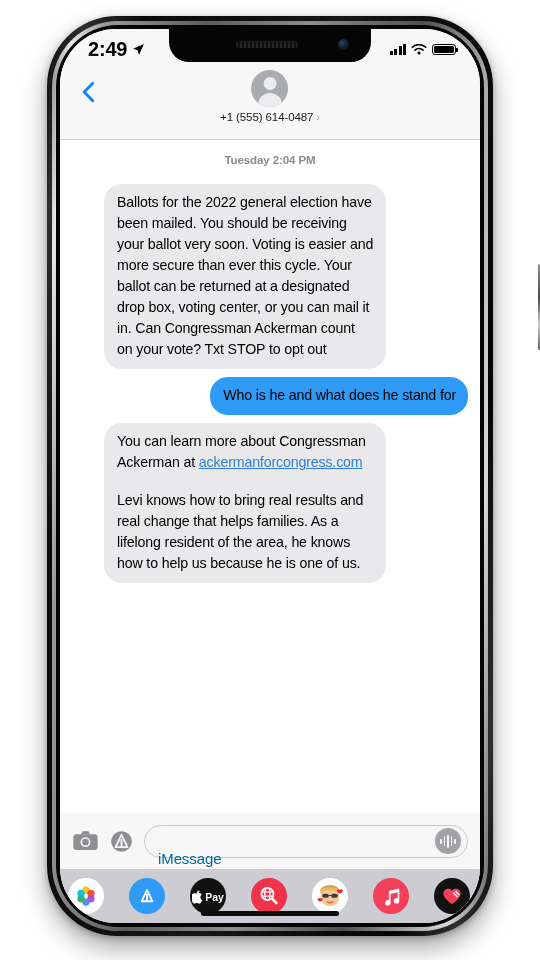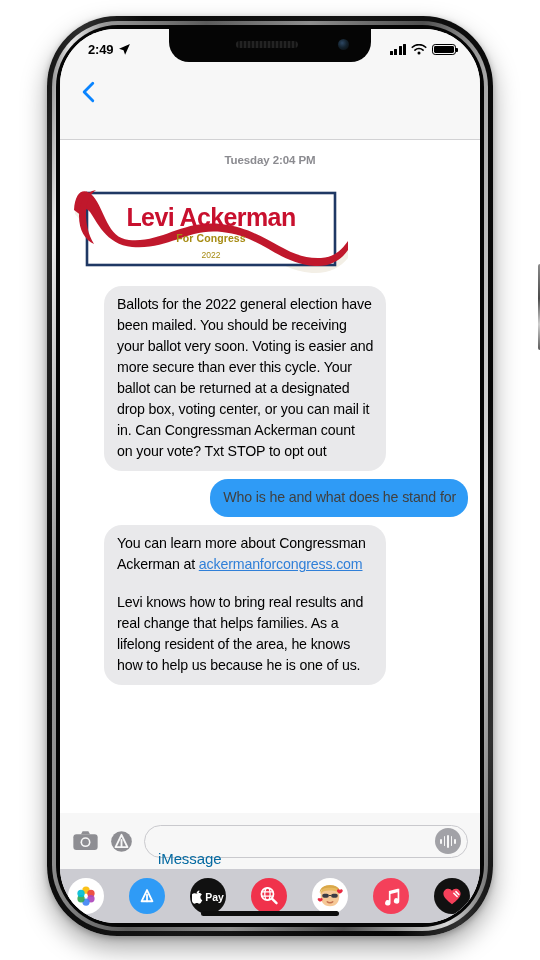--- a/index.html
+++ b/index.html
@@ -97,21 +97,21 @@
     width: 100%; height: 38px;
     display: flex;
     align-items: center;
     justify-content: space-between;
     padding: 3px 24px 0 28px;
     z-index: 30;
     background: #f7f7f7;
   }
   .status-left {
     display: flex; align-items: center; gap: 5px;
-    font-size: 13px; font-weight: 700; color: #000;
+    font-size: 20px; font-weight: 700; color: #000;
     letter-spacing: -0.2px;
   }
   .status-right { display: flex; align-items: center; gap: 5px; }
   .sig-bars { display: flex; align-items: flex-end; gap: 1.5px; height: 11px; }
   .sig-bars i { width: 3px; background: #000; border-radius: 0.5px; display:block; }
   .sig-bars i:nth-child(1){ height: 4px; }
   .sig-bars i:nth-child(2){ height: 6.5px; }
   .sig-bars i:nth-child(3){ height: 9px; }
   .sig-bars i:nth-child(4){ height: 11px; }
   .batt {
@@ -195,21 +195,21 @@
     max-width: 282px;
     padding: 8px 12px 9px 13px;
     border-radius: 18px;
     font-size: 14.2px;
     line-height: 1.48;
     letter-spacing: -0.15px;
     position: relative;
     word-wrap: break-word;
   }
   .bubble.in  { background: #e9e9eb; color: #000000; }
-  .bubble.out { background: #2f9bf6; color: #404040; }
+  .bubble.out { background: #2f9bf6; color: #000000; }
 
   .bubble.in::after{
     content:''; position:absolute; left:-5px; bottom:0;
     width:14px; height:16px; background:#e9e9eb;
     border-bottom-right-radius: 14px;
     z-index:-1;
   }
   .bubble.in::before{
     content:''; position:absolute; left:-7px; bottom:0;
     width:9px; height:16px; background:#ffffff;
@@ -366,53 +366,33 @@
             </span>
         </div>
       </div>
 
       <div class="nav">
         <div class="back-chev">
           <svg width="26" height="26" viewBox="0 0 24 24">
             <path d="M15.5 4 L7.5 12 L15.5 20" stroke="#0a84ff" stroke-width="2.6" fill="none" stroke-linecap="round" stroke-linejoin="round"></path>
           </svg>
         </div>
+        <div class="contact">
+          <div class="avatar"></div>
+          <div class="contact-name">
+            <span>+1 (555) 614-0487</span>
+            <span class="contact-chev">›</span>
+          </div>
+        </div>
       </div>
 
       <div class="convo">
 
         <div class="timestamp">Tuesday 2:04 PM</div>
 
-        <div class="banner-row">
-          <div class="banner">
-            <svg width="278" height="92" viewBox="0 0 278 92">
-
-              <path d="M3 30 C4 8 14 5 22 14 C34 28 36 58 58 60 C92 63 110 40 150 44
-                       C196 49 214 80 250 78 C266 77 272 68 276 62
-                       L276 74 C268 84 256 90 240 89 C202 86 188 58 148 54
-                       C112 50 96 72 58 69 C32 67 22 40 16 32 C12 27 8 28 8 36 Z" fill="#f3efe6"></path>
-
-              <rect x="15" y="9" width="248" height="72" fill="#ffffff" stroke="#1F3864" stroke-width="2.6"></rect>
-
-              <path d="M2 26 C3 6 13 3 21 12 C33 26 35 54 57 56 C91 59 109 36 149 40
-                       C195 45 213 76 249 74 C264 73 271 64 276 57
-                       L276 66 C270 75 259 83 243 82 C205 79 190 52 150 48
-                       C114 44 98 66 60 63 C34 61 24 36 18 28 C14 23 10 24 10 32 Z" fill="#C0182C"></path>
-
-              <path d="M24 6 C13 8 7 18 7 32 C7 46 13 56 22 60
-                       C16 50 14 40 14 30 C14 18 18 10 24 6 Z" fill="#C0182C"></path>
-
-              <text x="139" y="42" text-anchor="middle" font-family="Liberation Sans, sans-serif" font-size="25" font-weight="bold" fill="#C8102E" letter-spacing="-0.6">Levi Ackerman</text>
-
-              <text x="139" y="58" text-anchor="middle" font-family="Liberation Sans, sans-serif" font-size="10.5" font-weight="bold" fill="#A68B12" letter-spacing="0.1">For Congress</text>
-
-              <text x="139" y="74" text-anchor="middle" font-family="Liberation Sans, sans-serif" font-size="8.5" fill="#A68B12">2022</text>
-            </svg>
-          </div>
-        </div>
 
         <div class="row in">
           <div class="bubble in">Ballots for the 2022 general election have been mailed. You should be receiving your ballot very soon. Voting is easier and more secure than ever this cycle. Your ballot can be returned at a designated drop box, voting center, or you can mail it in. Can Congressman Ackerman count on your vote? Txt STOP to opt out</div>
         </div>
 
         <div class="row out">
           <div class="bubble out">Who is he and what does he stand for</div>
         </div>
 
         <div class="row in">

